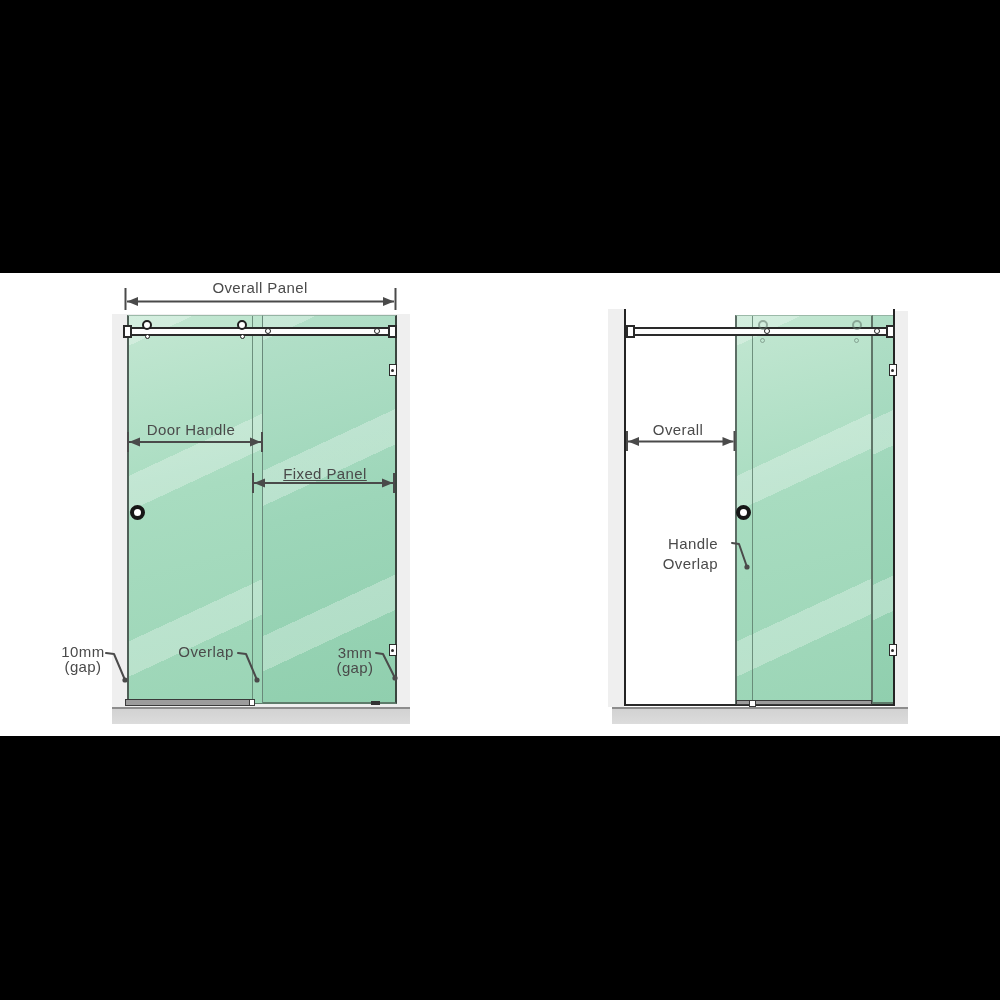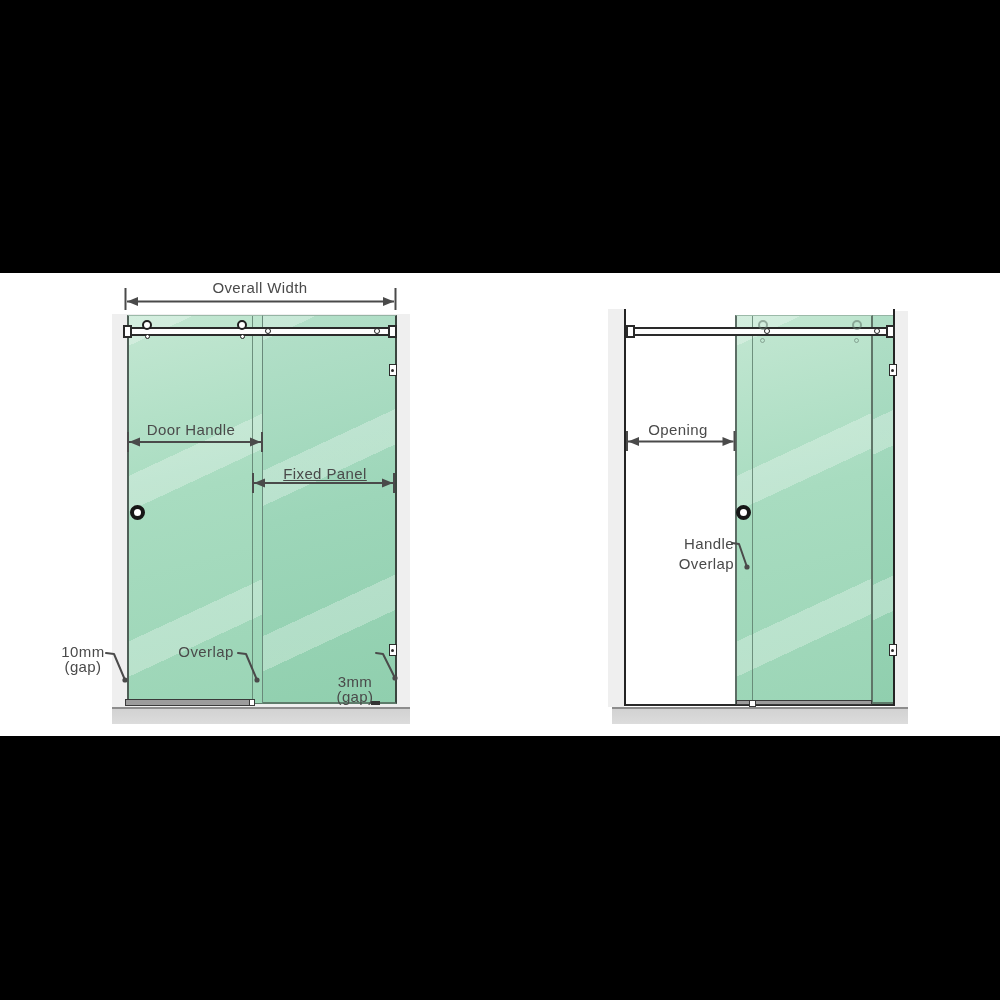--- a/index.html
+++ b/index.html
@@ -69,21 +69,21 @@
       </div>
     <div class="abs bracket" style="left:389px;top:644px;width:8px;height:12px;">
         <i></i>
       </div>
 
     <div class="abs seal" style="left:125px;top:699px;width:129px;height:7px;"></div>
     <div class="abs seal-guide" style="left:249px;top:699px;width:6px;height:7px;"></div>
     <div class="abs tick-dark" style="left:371px;top:701px;width:9px;height:4px;"></div>
     <div class="abs floor" style="left:112px;top:707px;width:298px;height:17px;"></div>
 
-    <div class="label" style="left:160px;top:280px;width:200px;">Overall Width</div>
+    <div class="label" style="left:160px;top:280px;width:200px;">Overall Panel</div>
     <svg class="dim-svg" style="left:118px;top:286px;" width="284" height="26">
       <line x1="7.5" y1="2" x2="7.5" y2="24"></line>
       <line x1="277.5" y1="2" x2="277.5" y2="24"></line>
       <line x1="9" y1="15.5" x2="276" y2="15.5"></line>
       <polygon points="9,15.5 20,11 20,20"></polygon>
       <polygon points="276,15.5 265,11 265,20"></polygon>
     </svg>
 
     <div class="label" style="left:121px;top:422px;width:140px;">Door Handle</div>
     <svg class="dim-svg" style="left:122px;top:430px;" width="146" height="24">
@@ -111,21 +111,21 @@
       <polyline points="2,5 10,6 21,32"></polyline>
         <circle cx="21" cy="32" r="2.6"></circle>
     </svg>
 
     <div class="label" style="left:171px;top:644px;width:70px;">Overlap</div>
     <svg class="leader-svg" style="left:236px;top:648px;" width="26" height="38">
       <polyline points="2,5 10,6 21,32"></polyline>
         <circle cx="21" cy="32" r="2.6"></circle>
     </svg>
 
-    <div class="label two-line" style="left:330px;top:674px;width:50px;">
+    <div class="label two-line" style="left:330px;top:645px;width:50px;">
       <div>3mm</div>
       <div>(gap)</div>
     </div>
     <svg class="leader-svg" style="left:374px;top:648px;" width="26" height="36">
       <polyline points="2,5 9,6 21,30"></polyline>
         <circle cx="21" cy="30" r="2.6"></circle>
     </svg>
   </div>
 
   <div>
@@ -155,30 +155,30 @@
       </div>
     <div class="abs bracket" style="left:889px;top:644px;width:8px;height:12px;">
         <i></i>
       </div>
 
     <div class="abs threshold" style="left:626px;top:704px;width:267px;height:2px;"></div>
     <div class="abs seal" style="left:736px;top:700px;width:136px;height:5px;"></div>
     <div class="abs seal-guide" style="left:749px;top:700px;width:7px;height:7px;"></div>
     <div class="abs floor" style="left:612px;top:707px;width:296px;height:17px;"></div>
 
-    <div class="label" style="left:608px;top:422px;width:140px;">Opening</div>
+    <div class="label" style="left:608px;top:422px;width:140px;">Overall</div>
     <svg class="dim-svg" style="left:621px;top:429px;" width="120" height="24">
       <line x1="6" y1="2" x2="6" y2="22"></line>
       <line x1="113.5" y1="2" x2="113.5" y2="22"></line>
       <line x1="7" y1="12.5" x2="112.5" y2="12.5"></line>
       <polygon points="7,12.5 18,8 18,17"></polygon>
       <polygon points="112.5,12.5 101.5,8 101.5,17"></polygon>
     </svg>
 
-    <div class="label two-line" style="left:658px;top:534px;width:76px;text-align:right;line-height:20px;">
+    <div class="label two-line" style="left:642px;top:534px;width:76px;text-align:right;line-height:20px;">
       <div>Handle</div>
       <div>Overlap</div>
     </div>
     <svg class="leader-svg" style="left:730px;top:538px;" width="22" height="34">
       <polyline points="2,5 9,6 17,29"></polyline>
         <circle cx="17" cy="29" r="2.6"></circle>
     </svg>
   </div>
 </div>
 

